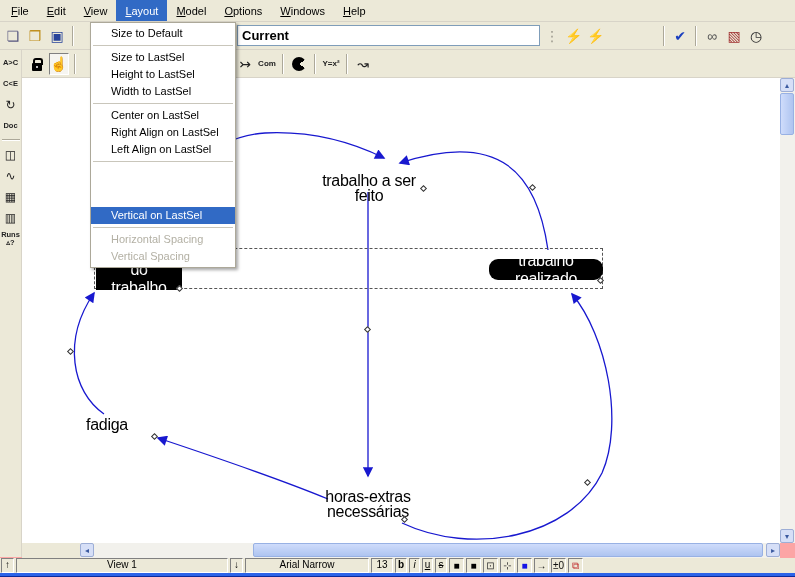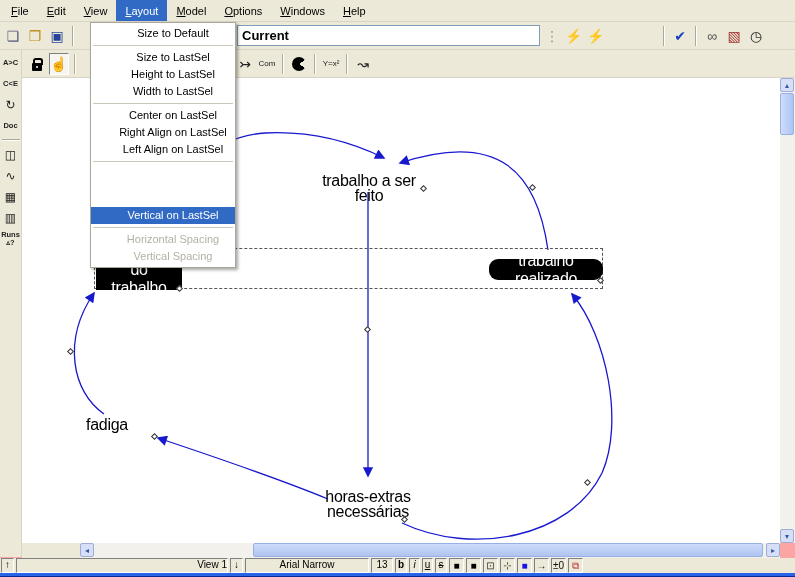--- a/index.html
+++ b/index.html
@@ -11,21 +11,21 @@
   .mb-item{display:inline-block;padding:4px 9px 3px 9px;font-size:11px;color:#000;line-height:14px;}
   .mb-item::first-letter{text-decoration:underline;}
   .mb-item.active{background:#316ac5;color:#fff;}
 
   
   .toolbar{position:absolute;left:0;width:795px;height:28px;background:#ece9d8;border-bottom:1px solid #d8d4c8;}
   .toolbar1{top:22px;}
   .toolbar2{top:50px;}
   .tb-group{position:absolute;top:0;height:28px;display:flex;align-items:center;}
   .tb-icon{display:inline-flex;align-items:center;justify-content:center;min-width:20px;height:22px;margin:0 1px;font-size:14px;line-height:20px;text-align:center;}
-  .tb-icon.small{font-size:8px;font-weight:normal;}
+  .tb-icon.small{font-size:8px;font-weight:bold;}
   .tb-sep{width:2px;height:20px;border-left:1px solid #aca899;border-right:1px solid #fff;margin:0 4px;}
   .tb-btn-pressed{border:1px solid;border-color:#808080 #fff #fff #808080;background:#f6f5f0;}
   .runname{position:absolute;left:237px;top:3px;width:303px;height:21px;border:1px solid #7f9db9;background:#fff;font-size:13px;font-weight:bold;padding:1px 4px;color:#000;}
   .shape-lock{width:10px;height:8px;background:#000;border-radius:1px;position:relative;margin-top:5px;}
   .shape-lock::before{content:"";position:absolute;top:-5px;left:1px;width:6px;height:5px;border:2px solid #000;border-bottom:none;border-radius:3px 3px 0 0;}
   .shape-lock::after{content:"";position:absolute;left:4px;top:3px;width:2px;height:2px;background:#fff;border-radius:50%;}
   .shape-pacman{width:14px;height:14px;border-radius:50%;background:conic-gradient(#000 0 55deg,#ece9d8 55deg 125deg,#000 125deg 360deg);}
 
   
   .sidebar{position:absolute;left:0;top:50px;width:22px;height:507px;background:#ece9d8;border-right:1px solid #d8d4c8;display:flex;flex-direction:column;align-items:center;padding-top:2px;}
@@ -36,21 +36,21 @@
   
   .canvas{position:absolute;left:22px;top:78px;width:758px;height:465px;background:#fff;overflow:hidden;}
   .canvas svg{position:absolute;left:0;top:0;}
   .var-label{position:absolute;font-size:16px;letter-spacing:-0.3px;color:#000;text-align:center;white-space:pre-line;line-height:15px;z-index:3;}
   .var-label.selected{background:#000;color:#fff;display:flex;align-items:center;justify-content:center;line-height:18px;}
   .sel-rect{position:absolute;left:72px;top:170px;width:509px;height:41px;border:1px dashed #555;z-index:2;}
   .handle{position:absolute;width:5px;height:5px;background:#fff;border:1px solid #333;transform:rotate(45deg);z-index:4;}
 
   
   .dropdown{position:absolute;left:90px;top:22px;width:146px;background:#fff;border:1px solid #aca899;box-shadow:2px 2px 3px rgba(0,0,0,0.35);z-index:50;padding:2px 0;}
-  .menu-item{height:17px;line-height:17px;font-size:11px;color:#000;padding-left:20px;white-space:nowrap;text-align:center;}
+  .menu-item{height:17px;line-height:17px;font-size:11px;color:#000;padding-left:20px;white-space:nowrap;}
   .menu-item.selected{background:#316ac5;color:#fff;margin-top:45px;}
   .menu-item.disabled{color:#b3b0a4;}
   .menu-sep{height:1px;background:#c9c6bb;margin:3px 2px;}
 
   
   .vscroll{position:absolute;left:780px;top:78px;width:15px;height:465px;background:#f2f1ec;}
   .hscroll{position:absolute;left:80px;top:543px;width:700px;height:15px;background:#f2f1ec;}
   .hscroll-gap{position:absolute;left:22px;top:543px;width:58px;height:15px;background:#ece9d8;}
   .sc-btn{position:absolute;background:#d6dff7;border:1px solid #9daed6;border-radius:2px;color:#3b5aa0;font-size:8px;display:flex;align-items:center;justify-content:center;}
   .sc-thumb{position:absolute;background:linear-gradient(90deg,#cfdcfb,#aec4f0);border:1px solid #98b1e4;border-radius:2px;}
@@ -206,21 +206,21 @@
         <span>◂</span>
       </div>
     <div class="sc-thumb" style="left:173px;top:0;width:510px;height:14px;"></div>
     <div class="sc-btn" style="right:0;top:0;width:14px;height:14px;">
         <span>▸</span>
       </div>
   </div>
 
   <div class="statusbar">
     <div class="sb-cell" style="width:13px;">↑</div>
-    <div class="sb-cell" style="width:212px;text-align:right;">View 1</div>
+    <div class="sb-cell" style="width:212px;">View 1</div>
     <div class="sb-cell" style="width:13px;">↓</div>
     <div class="sb-cell" style="width:124px;">Arial Narrow</div>
     <div class="sb-cell" style="width:22px;">13</div>
     <div class="sb-cell" style="width:12px;font-weight:bold;">b</div>
     <div class="sb-cell" style="width:11px;font-style:italic;">i</div>
     <div class="sb-cell" style="width:11px;text-decoration:underline;">u</div>
     <div class="sb-cell" style="width:12px;text-decoration:line-through;">s</div>
     <div style="display:flex;gap:2px;">
         <span class="sb-cell ic" style="color: rgb(0, 0, 0); width: 15px;">■</span>
         <span class="sb-cell ic" style="color: rgb(0, 0, 0); width: 15px;">■</span>

